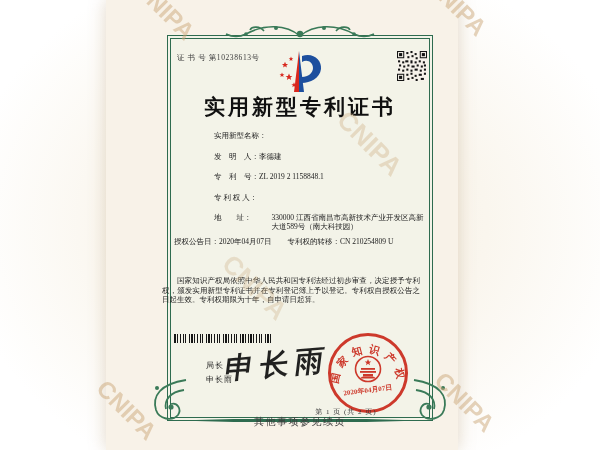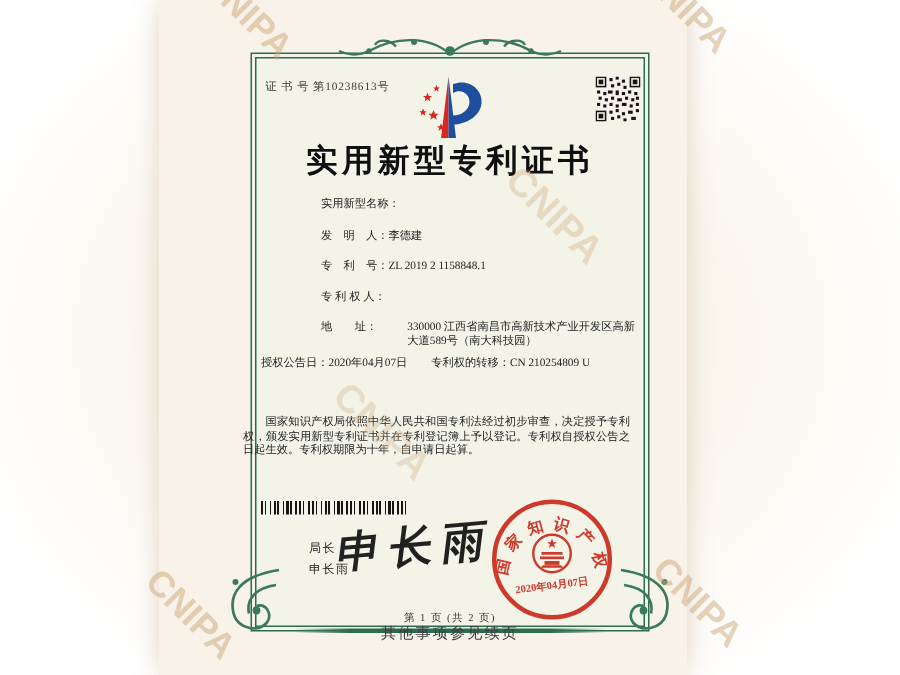--- a/index.html
+++ b/index.html
@@ -23,21 +23,21 @@
   #grant-row{display:flex;gap:16px;margin-top:3px;white-space:nowrap;}
   #paras{left:162px;top:260px;width:258px;font-size:7.5px;line-height:9.5px;color:#222;
          text-align:justify;margin-top:16px;}
   #paras p{margin:0;text-indent:2em;}
   #barcode{left:174px;top:334px;width:98px;height:9px;
     background:repeating-linear-gradient(90deg,#161616 0 1.5px,#f3f3e8 1.5px 2.5px,#161616 2.5px 3.5px,#f3f3e8 3.5px 6px,#161616 6px 7px,#f3f3e8 7px 8.5px);}
   #director{left:174px;top:359px;font-size:8px;line-height:13.5px;color:#1c1c1c;letter-spacing:1px;margin-left:32px;}
   #signature{left:225px;top:345px;font-size:29px;color:#101010;font-weight:600;
          transform:rotate(-5deg) skewX(-12deg);letter-spacing:6px;opacity:.92;}
   #seal{left:326px;top:331px;opacity:.92;mix-blend-mode:multiply;}
-  #page-footer{left:167px;top:407px;width:266px;text-align:center;font-size:7px;color:#333;letter-spacing:1px;}
+  #page-footer{left:167px;top:407px;width:266px;text-align:center;font-size:7px;color:#333;letter-spacing:1px;padding-left:46px;}
   #cont-note{left:167px;top:415px;width:266px;text-align:center;font-size:10px;color:#3c3c3c;letter-spacing:1.5px;}
   #bottom-rule{left:196px;top:419px;width:208px;height:3px;
     background:linear-gradient(to right,rgba(46,107,79,0) 0%,#2e6b4f 18%,#2e6b4f 82%,rgba(46,107,79,0) 100%);}
   .wm{position:absolute;z-index:6;font-family:"Liberation Sans","DejaVu Sans",sans-serif;
       font-weight:bold;color:rgba(203,168,122,.5);transform:rotate(45deg);pointer-events:none;}
   .layer2{z-index:2;}
 </style>
 </head>
 <body>
 

